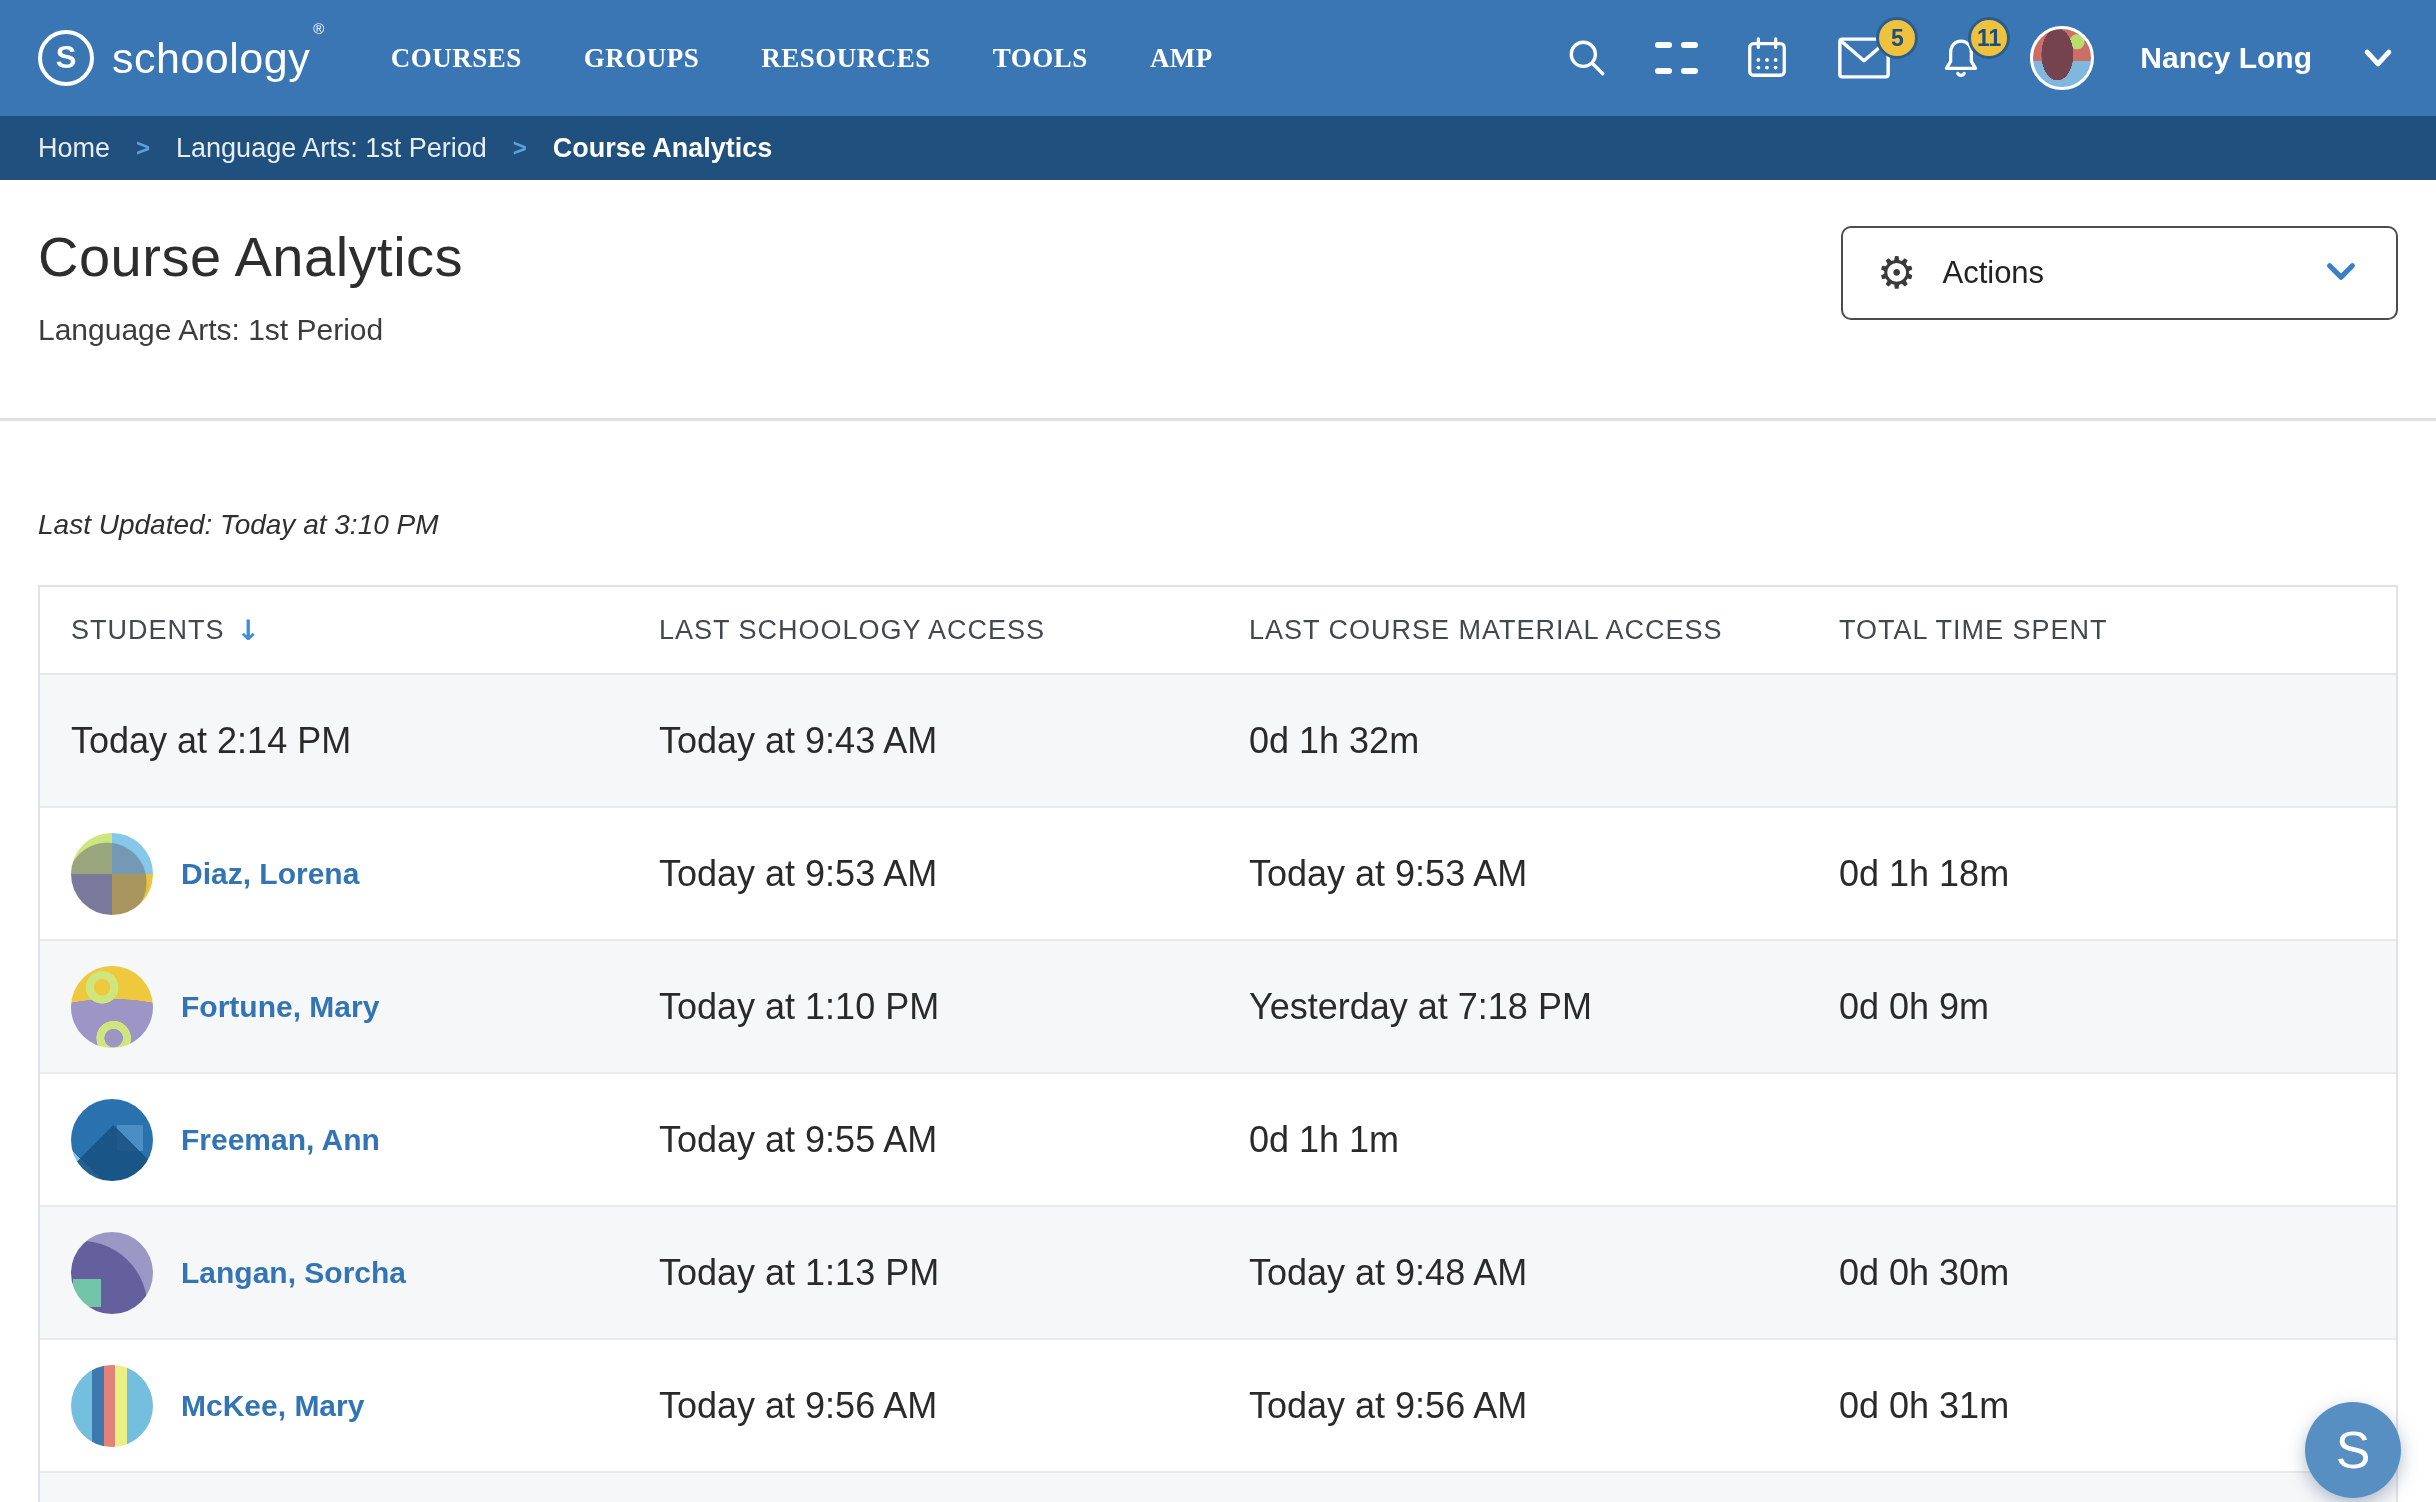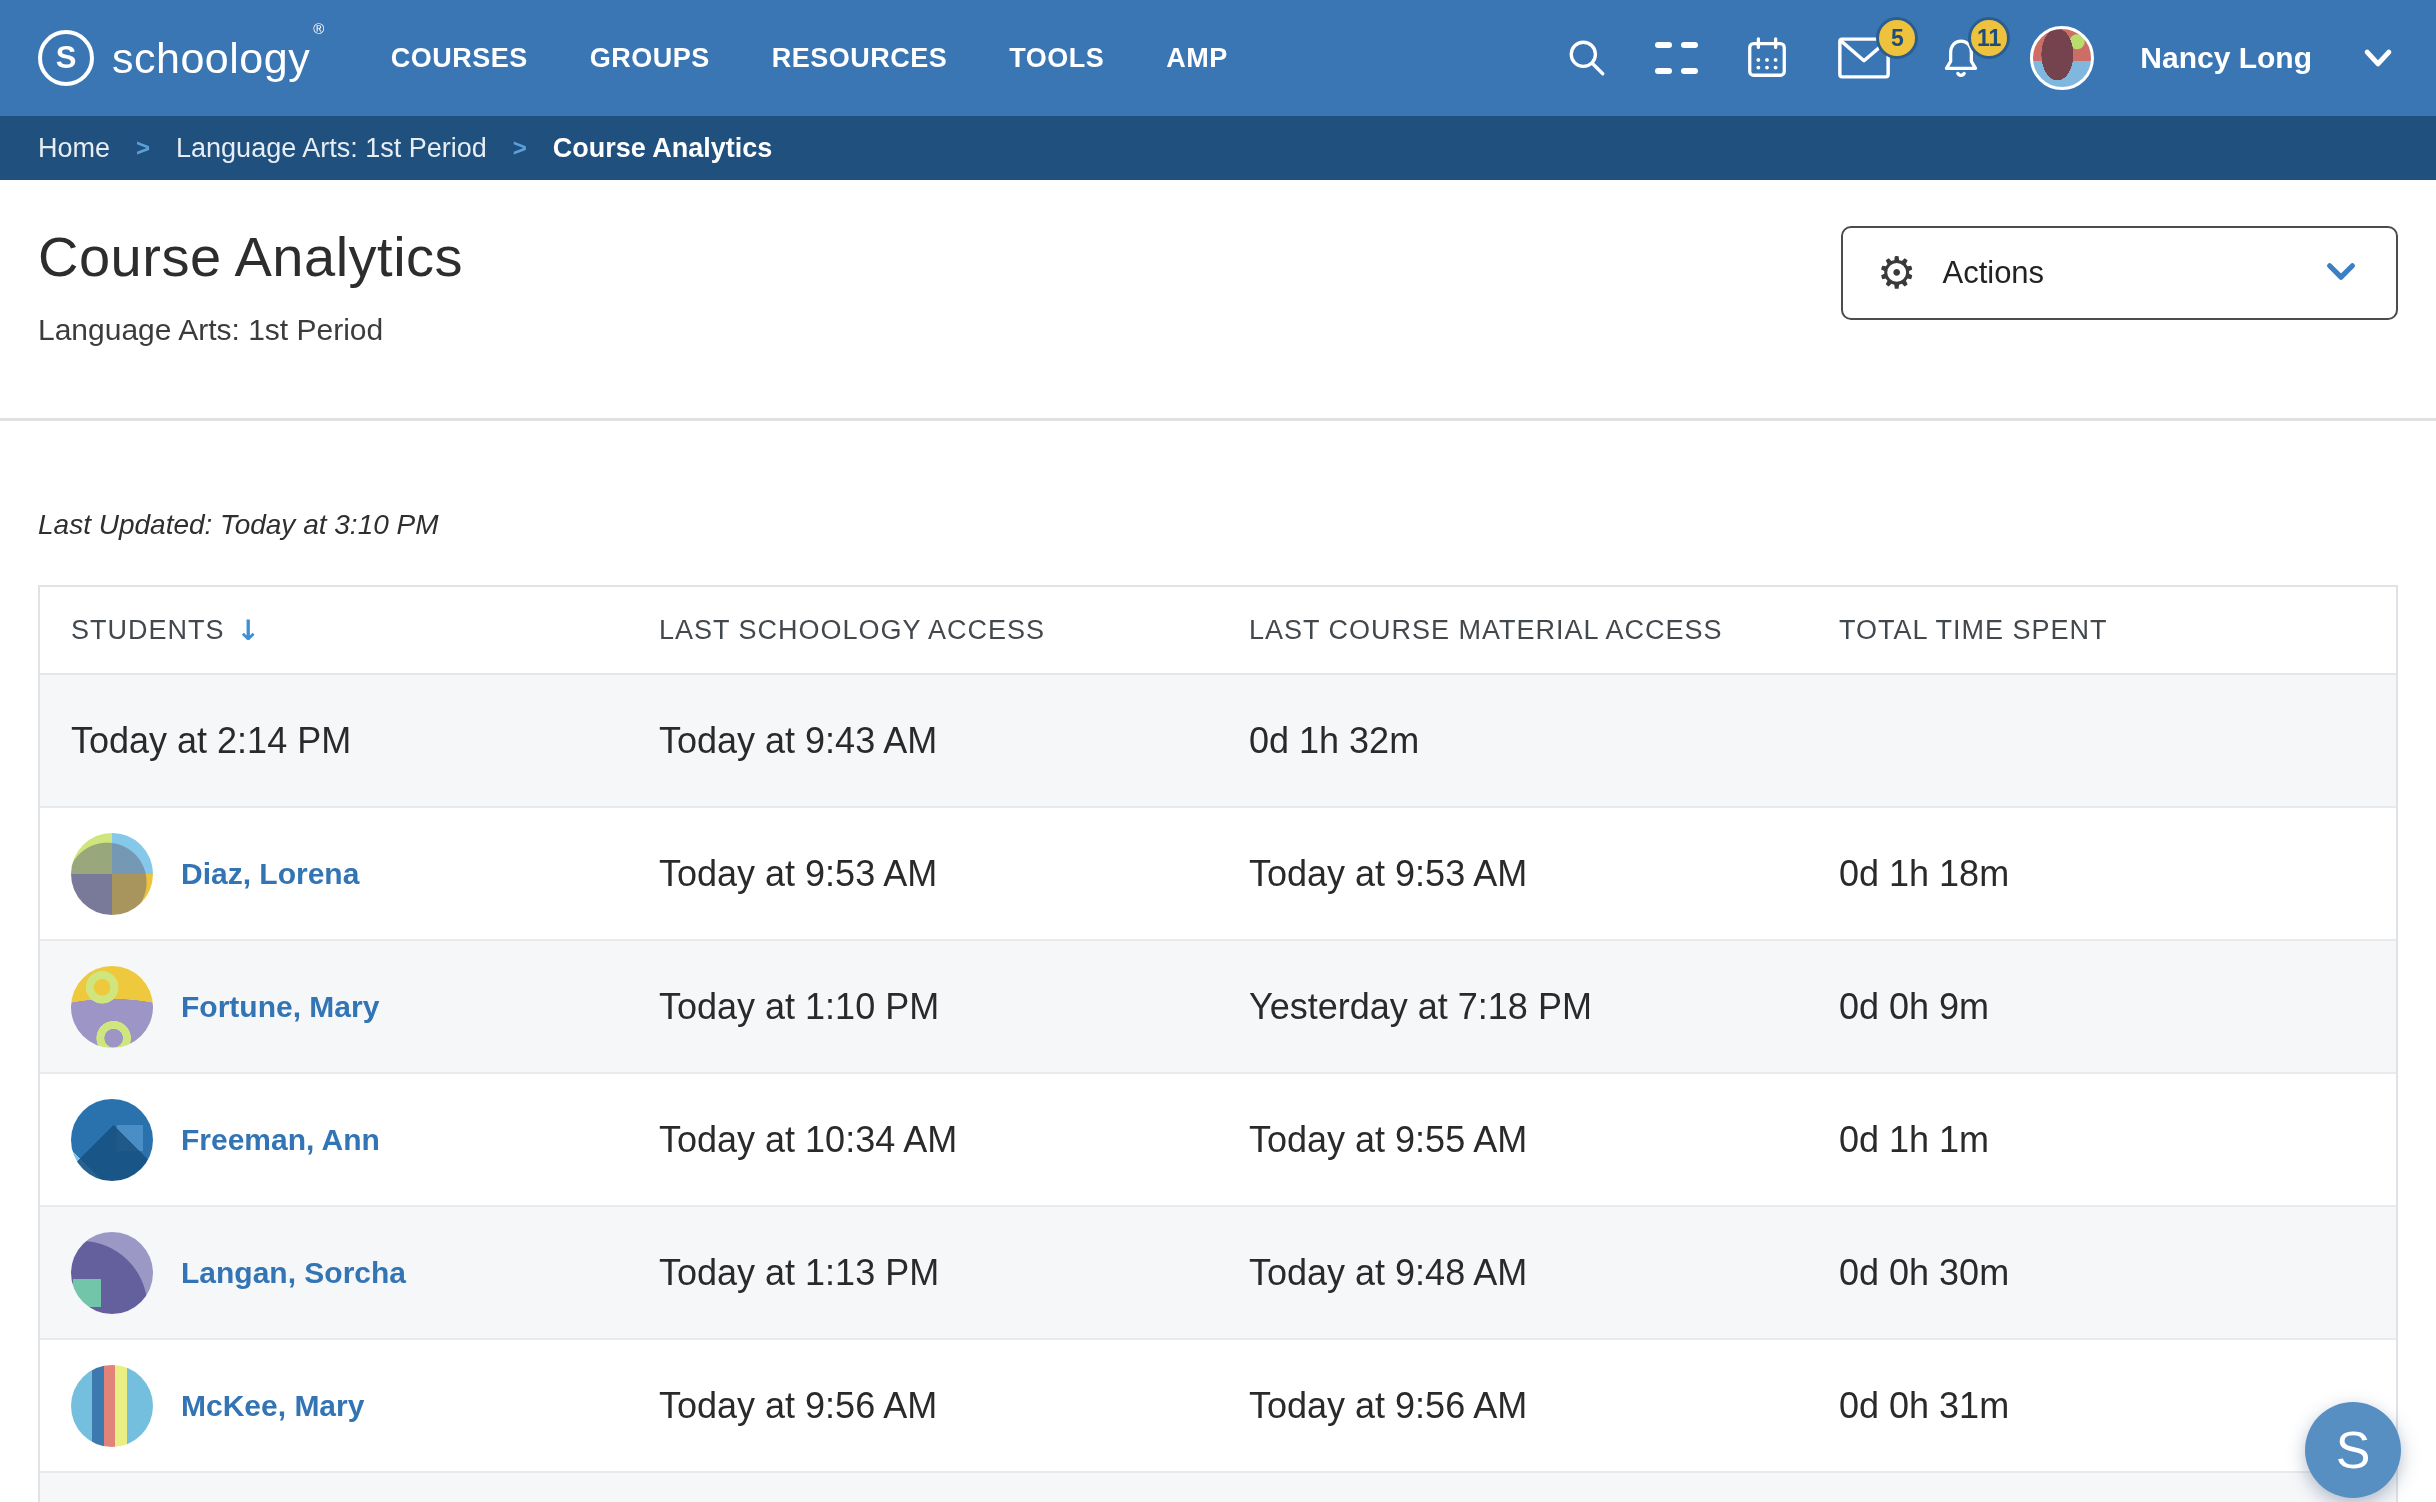--- a/index.html
+++ b/index.html
@@ -14,21 +14,21 @@
     background:#fff;font-family:"Liberation Sans",sans-serif;color:#2a2a2a;
   }
 
   
   .topnav{height:116px;background:var(--nav-blue);display:flex;align-items:center;padding:0 38px;}
   .logo{display:flex;align-items:center;gap:18px;margin-right:66px;cursor:pointer;}
   .logo-circle{width:56px;height:56px;border:4px solid #fff;border-radius:50%;
     display:flex;align-items:center;justify-content:center;color:#fff;font-size:31px;font-weight:bold;}
   .logo-text{color:#fff;font-size:43px;letter-spacing:.5px;}
   .logo-reg{color:#fff;font-size:15px;vertical-align:top;position:relative;top:-14px;margin-left:3px;}
-  .nav-links{display:flex;gap:62px;list-style:none;margin:0;padding:0;}
+  .nav-links{display:flex;gap:62px;list-style:none;margin:0;padding:0;font-family:Liberation Serif, serif;}
   .nav-link{color:#fff;font-size:27px;font-weight:bold;letter-spacing:.5px;cursor:pointer;white-space:nowrap;}
   .nav-right{margin-left:auto;display:flex;align-items:center;gap:46px;}
   .nav-icon{display:flex;align-items:center;justify-content:center;cursor:pointer;}
   .nav-icon svg{display:block;}
   .grid-icon{display:grid;grid-template-columns:17px 17px;grid-template-rows:17px 17px;gap:9px;}
   .grid-icon i{border:3px solid #fff;border-radius:3px;}
   .icon-wrap{position:relative;}
   .badge{position:absolute;top:-18px;right:-26px;min-width:42px;height:42px;padding:0 6px;
     border-radius:24px;background:var(--badge-yellow);border:3px solid #2b5e8e;color:var(--badge-text);
     font-size:23px;font-weight:bold;display:flex;align-items:center;justify-content:center;}
@@ -241,21 +241,20 @@
     <div class="cell">Today at 1:10 PM</div>
     <div class="cell">Yesterday at 7:18 PM</div>
     <div class="cell">0d 0h 9m</div>
   </div>
 
   <div class="row">
     <div class="student-cell">
       <span class="avatar" data-variant="blue-abstract"></span>
       <a class="student-name">Freeman, Ann</a>
     </div>
-    <div class="cell">Today at 10:34 AM</div>
     <div class="cell">Today at 9:55 AM</div>
     <div class="cell">0d 1h 1m</div>
   </div>
 
   <div class="row alt">
     <div class="student-cell">
       <span class="avatar" data-variant="purple-crescent"></span>
       <a class="student-name">Langan, Sorcha</a>
     </div>
     <div class="cell">Today at 1:13 PM</div>

